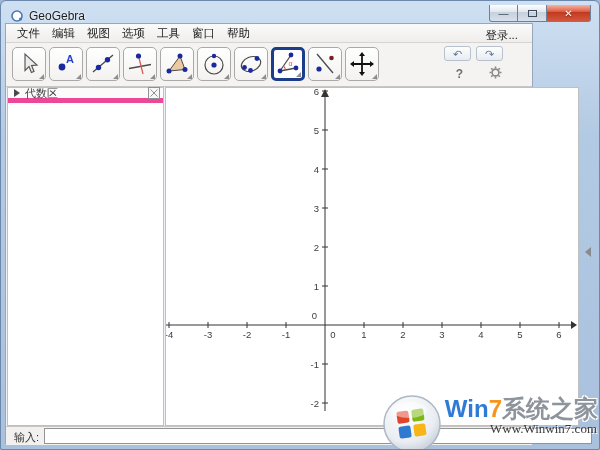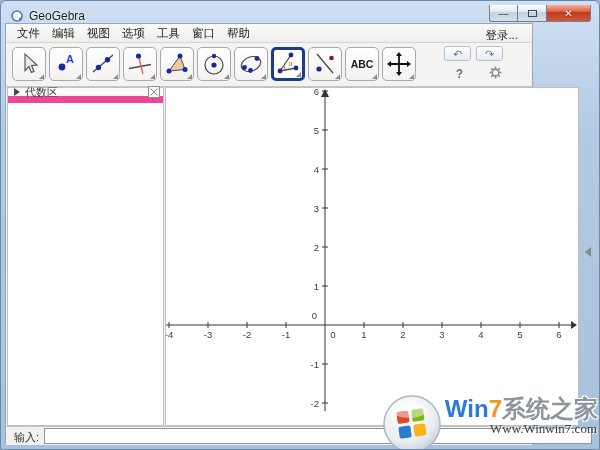--- a/index.html
+++ b/index.html
@@ -39,21 +39,21 @@
   .tool-btn svg { position:absolute; left:50%; top:50%; transform:translate(-50%,-50%); }
   .tool-caret { position:absolute; right:1px; bottom:1px; width:0; height:0;
     border-bottom:5px solid #8e8e8e; border-left:5px solid transparent; }
   .history { position:absolute; right:29px; top:3px; display:flex; gap:5px; }
   .hist-btn { width:27px; height:15px; border:1px solid #b7c1cd; border-radius:3px;
     background:linear-gradient(#fdfdfd,#e8ecf1); color:#5e7697; font-size:11px; line-height:12px; text-align:center; }
   .tb-sub { position:absolute; right:30px; top:22px; display:flex; gap:26px; align-items:center; }
   .help-q { font-size:12px; font-weight:bold; color:#6e6e6e; }
   
   .panel { position:absolute; top:63px; height:339px; background:#fff; border:1px solid #c0c0c0; }
-  .panel-header { height:15px; background:#fbfbfb; border-bottom:7px solid #ec4899;
+  .panel-header { height:15px; background:#fbfbfb; border-bottom:5px solid #ec4899;
     display:flex; align-items:center; font-size:11px; color:#3c3c3c; padding:0 3px; }
   .expander { width:0; height:0; border-left:6px solid #4a4a4a; border-top:4px solid transparent;
     border-bottom:4px solid transparent; margin:0 5px 0 3px; }
   .panel-title { flex:1; }
   .panel-close { display:flex; }
   .algebra { left:1px; width:157px; }
   .graphics { left:159px; width:414px; }
   .graphics-body { position:relative; width:100%; height:323px; background:#fff; }
   .right-strip { position:absolute; left:573px; top:63px; width:18px; height:339px; }
   .collapse-arrow { position:absolute; left:6px; top:160px; width:0; height:0;
@@ -190,26 +190,20 @@
 
         <button class="tool-btn">
           <svg width="26" height="26" viewBox="0 0 26 26">
             <line x1="5" y1="3" x2="21" y2="22" stroke="#4a4a4a" stroke-width="1.3"></line>
             <circle cx="7" cy="18" r="2.6" fill="#1a2a9e"></circle>
             <circle cx="19.5" cy="7" r="2.3" fill="#7a2020"></circle>
           </svg>
           <span class="tool-caret"></span>
         </button>
 
-        <button class="tool-btn">
-          <svg width="28" height="26" viewBox="0 0 28 26">
-            <text x="14" y="17" font-size="10.5" font-weight="bold" fill="#1a1a1a" text-anchor="middle">ABC</text>
-          </svg>
-          <span class="tool-caret"></span>
-        </button>
 
 
         <button class="tool-btn">
           <svg width="26" height="26" viewBox="0 0 26 26">
             <line x1="13" y1="4" x2="13" y2="22" stroke="#111" stroke-width="1.8"></line>
             <line x1="4" y1="13" x2="22" y2="13" stroke="#111" stroke-width="1.8"></line>
             <polygon points="13,1 10,5 16,5" fill="#111"></polygon>
             <polygon points="13,25 10,21 16,21" fill="#111"></polygon>
             <polygon points="1,13 5,10 5,16" fill="#111"></polygon>
             <polygon points="25,13 21,10 21,16" fill="#111"></polygon>

